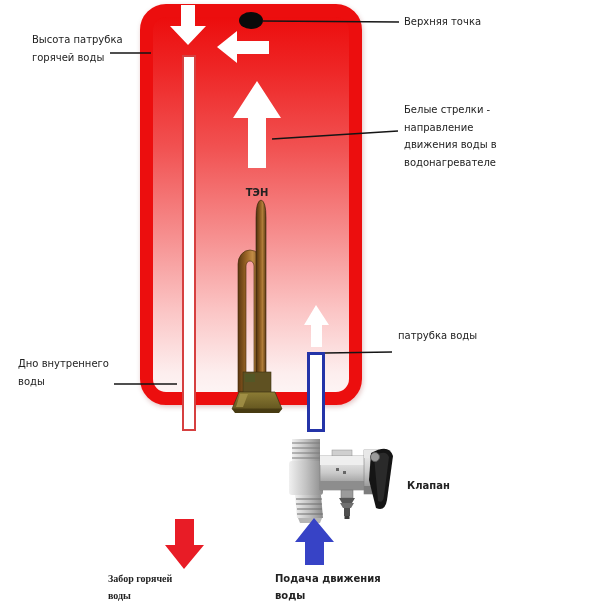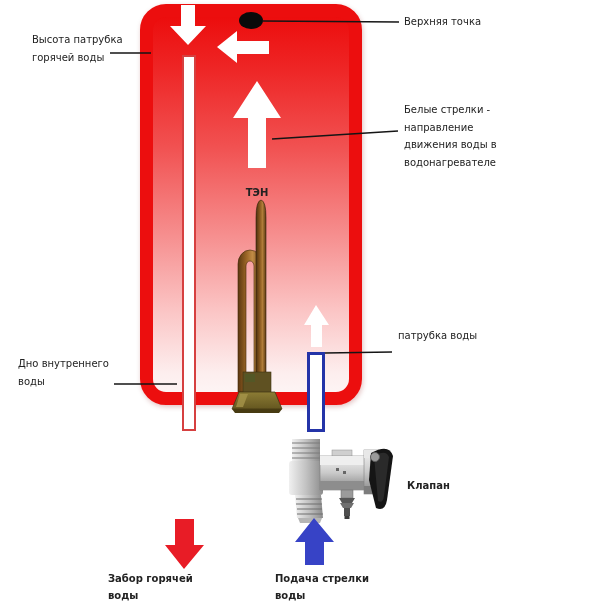--- a/index.html
+++ b/index.html
@@ -52,21 +52,21 @@
   .lbl{position:absolute;font-size:10px;line-height:17.5px;color:var(--text-color,#222);
        white-space:nowrap;z-index:5;}
   .lbl.bold{font-weight:700;line-height:16.5px;}
   .lbl-hot-outlet{left:32px;top:31px;}
   .lbl-top-point{left:404px;top:13px;}
   .lbl-white-arrows{left:404px;top:101px;}
   .lbl-cold-inlet{left:398px;top:327px;}
   .lbl-tank-bottom{left:18px;top:355px;}
   .lbl-valve{left:407px;top:446px;margin-top:32px;}
   .lbl-ten{left:228px;top:185px;width:58px;text-align:center;}
-  .lbl-hot-intake{left:108px;top:571px;}
+  .lbl-hot-intake{left:108px;top:571px;font-family:Liberation Serif, serif;}
   .lbl-cold-supply{left:275px;top:571px;}
 </style>
 </head>
 <body>
 
 <div class="stage">
 
   <div class="abs tank"></div>
 
   <div class="abs hot-pipe"></div>
@@ -196,17 +196,17 @@
   <div class="lbl bold lbl-valve">
     <div>Клапан</div>
   </div>
 
   <div class="lbl bold lbl-hot-intake">
     <div>Забор горячей</div>
     <div>воды</div>
   </div>
 
   <div class="lbl bold lbl-cold-supply">
-    <div>Подача стрелки</div>
+    <div>Подача движения</div>
     <div>воды</div>
   </div>
 
 </div>
 
 </body></html>

